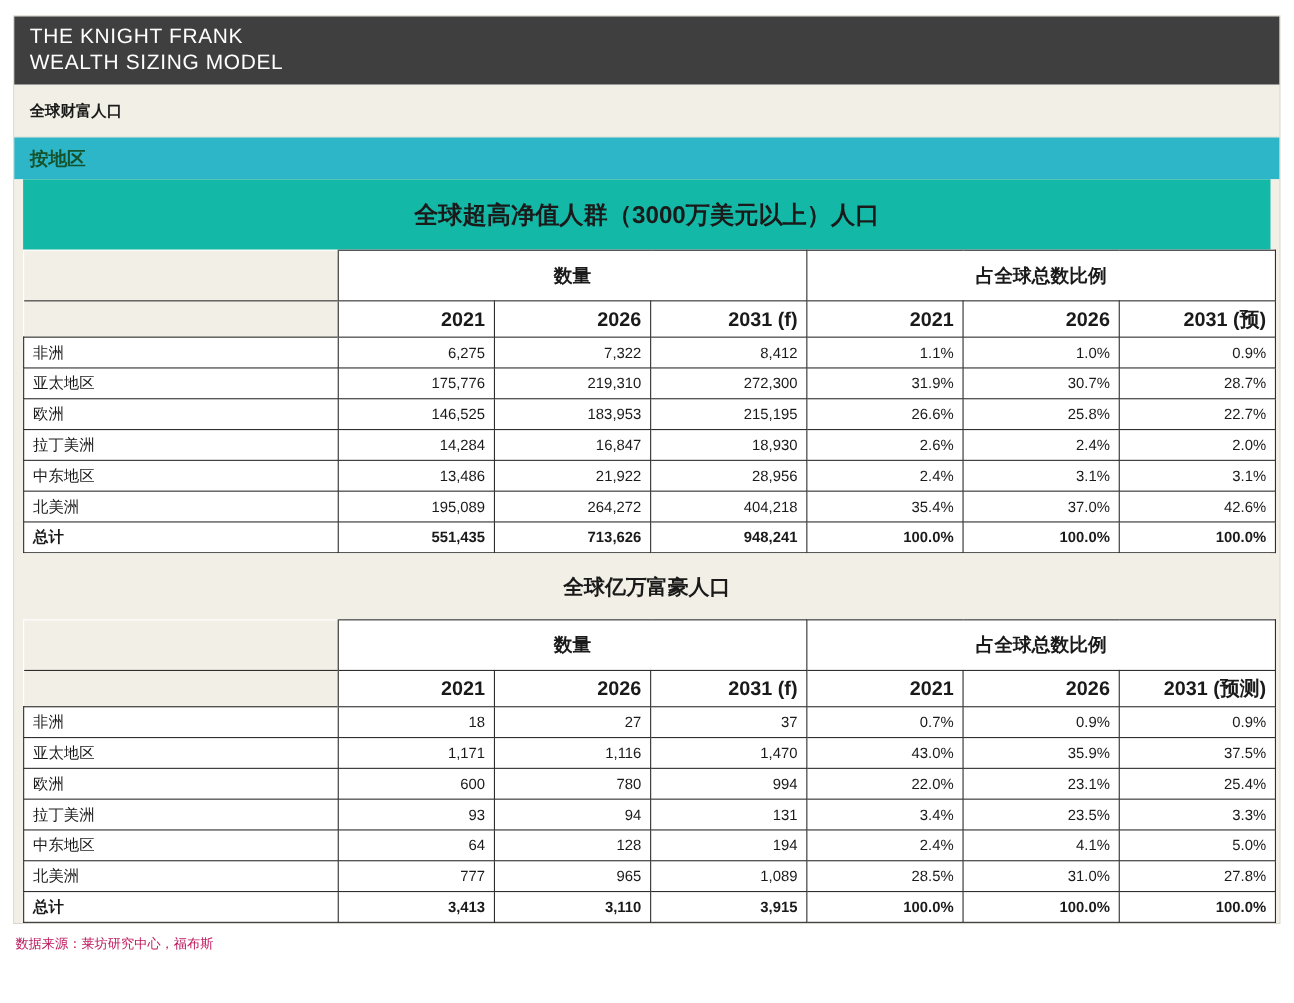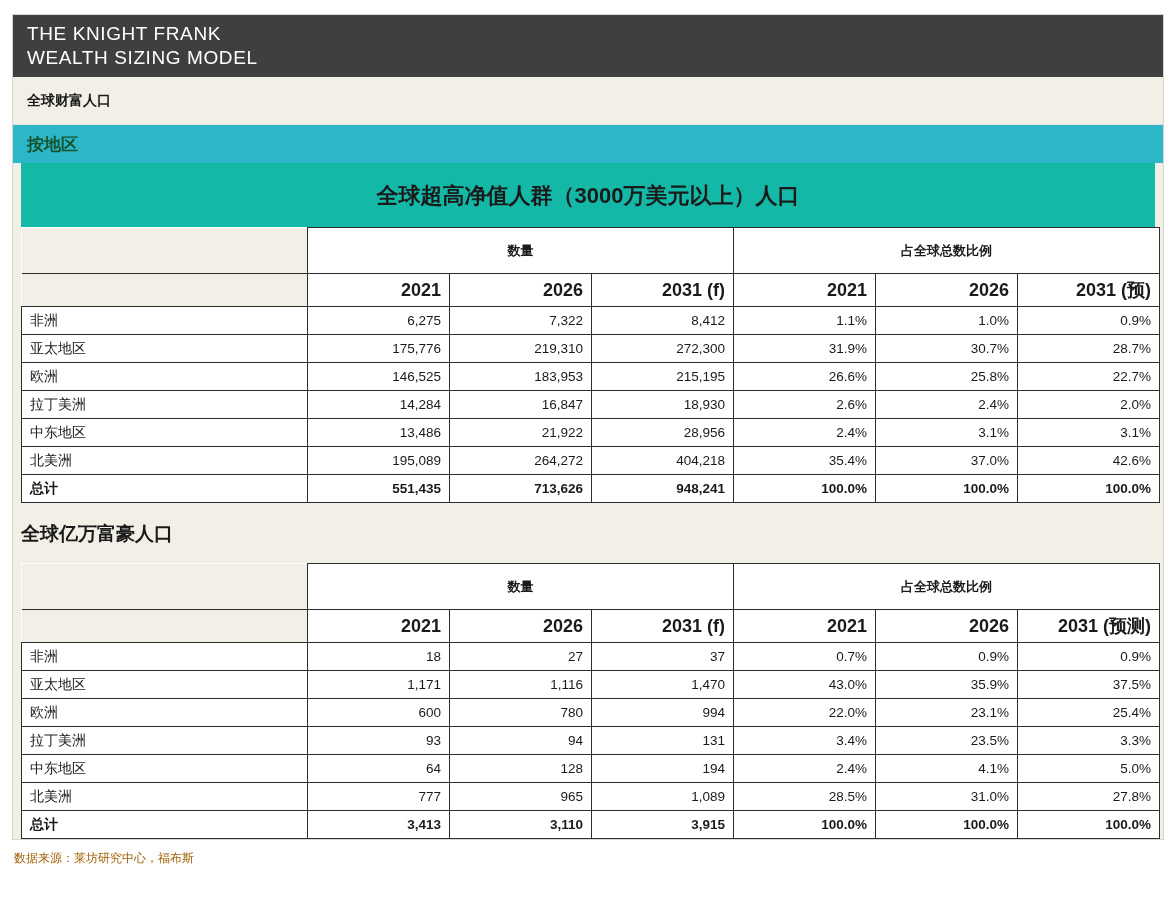--- a/index.html
+++ b/index.html
@@ -96,21 +96,21 @@
     padding: 4px 8px;
     box-sizing: border-box;
   }
   .col-region { width: 286px; }
   .col-num { width: 142px; }
   .col-pct { width: 142px; }
 
   .grp-head {
     height: 46px;
     text-align: center;
-    font-size: 13px;
+    font-size: 17px;
     font-weight: bold;
     background: #ffffff;
   }
   .blank-head {
     background: #f2efe6;
     border-top: none !important;
     border-left: none !important;
     border-bottom: none !important;
   }
   .yr-head {
@@ -132,28 +132,29 @@
   }
   td.val {
     text-align: right;
     font-size: 13.5px;
     height: 28px;
   }
   tr.total td {
     font-weight: bold;
   }
   .mid-title {
+    text-align: center;
     font-size: 19px;
     font-weight: bold;
     padding: 18px 0 16px 0;
     background: #f2efe6;
   }
   .source {
     font-size: 12px;
-    color: #a16207;
+    color: #be185d;
     padding: 10px 0 0 2px;
   }
 </style>
 </head>
 <body>
 
 <div class="page">
   <div class="sheet">
 
     <div class="header-band">

